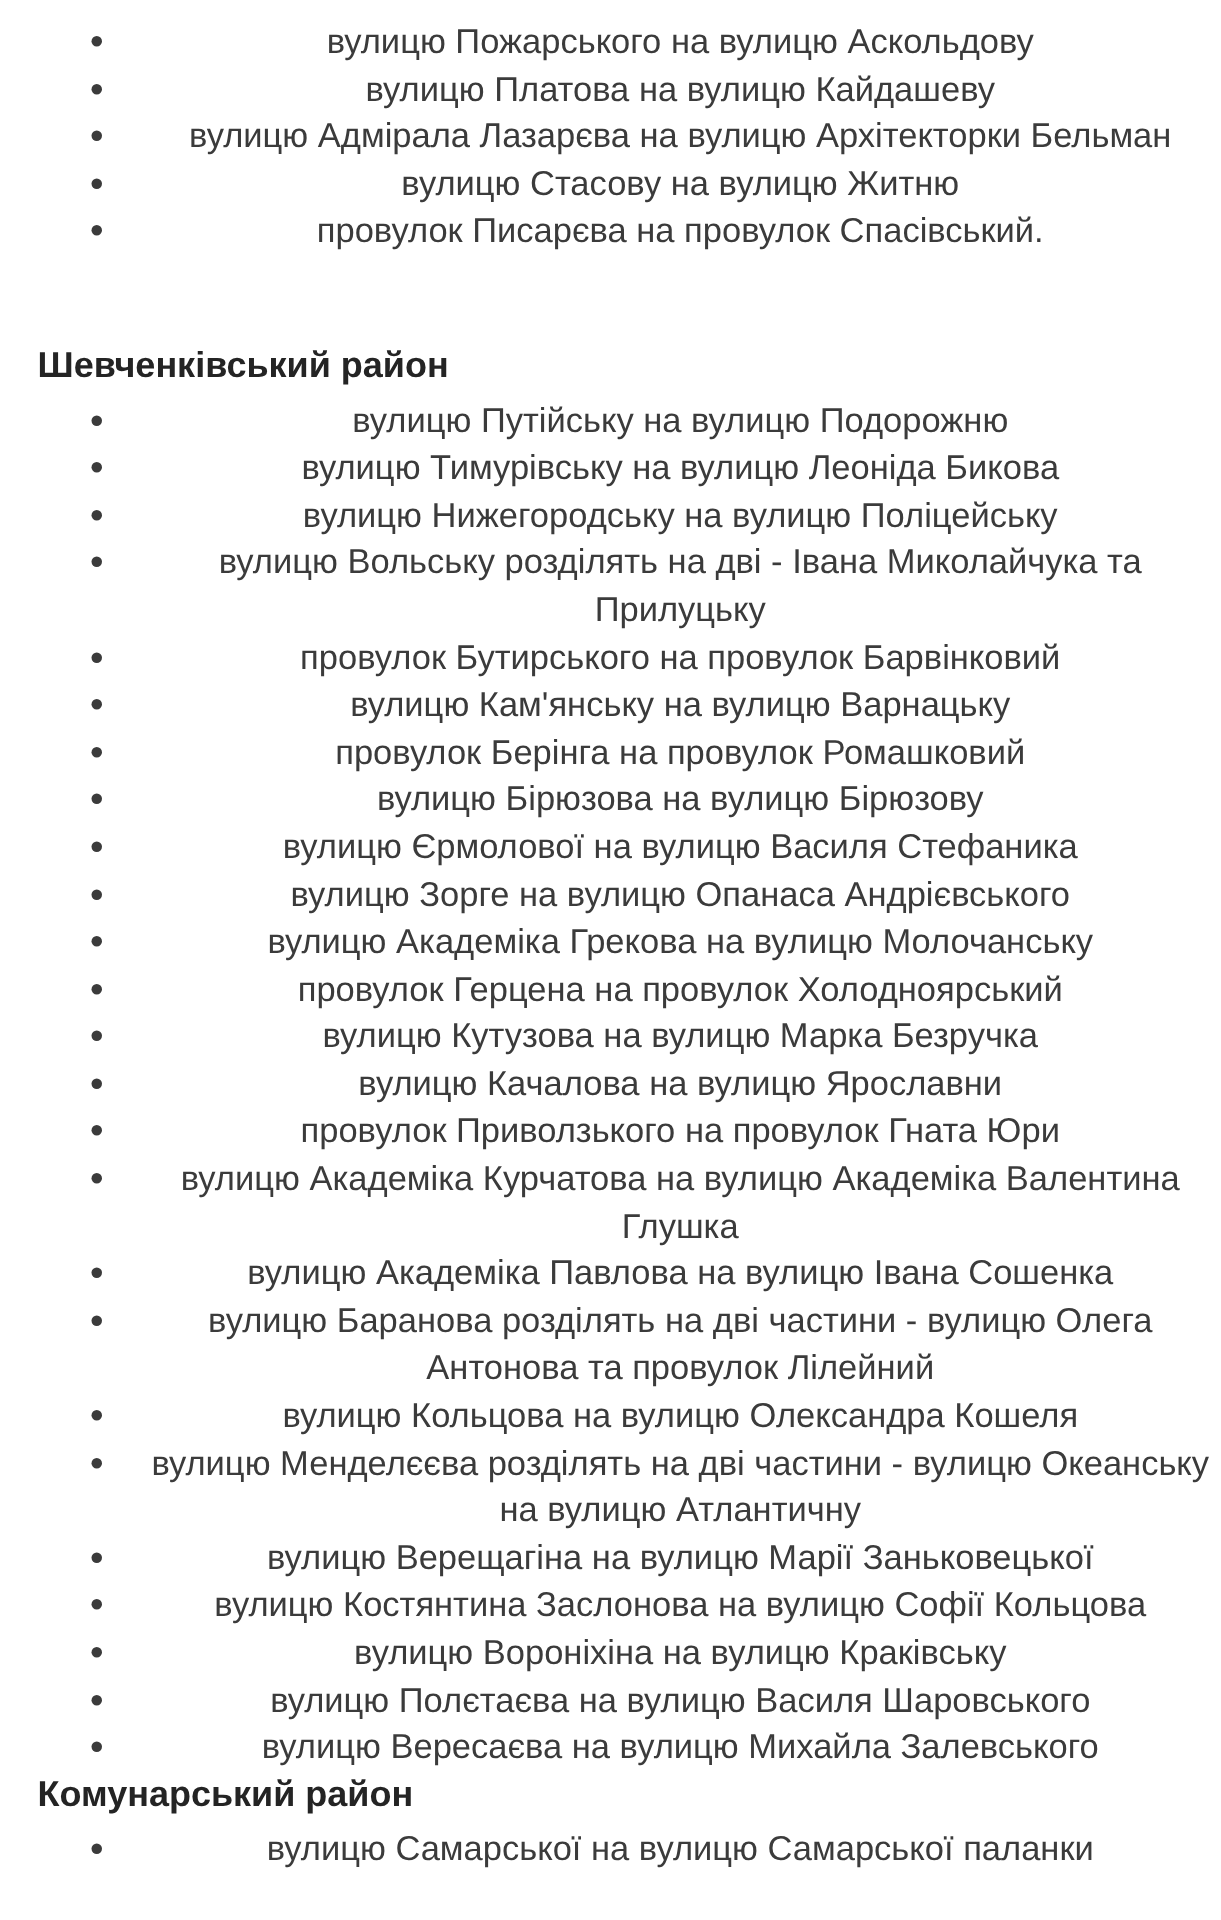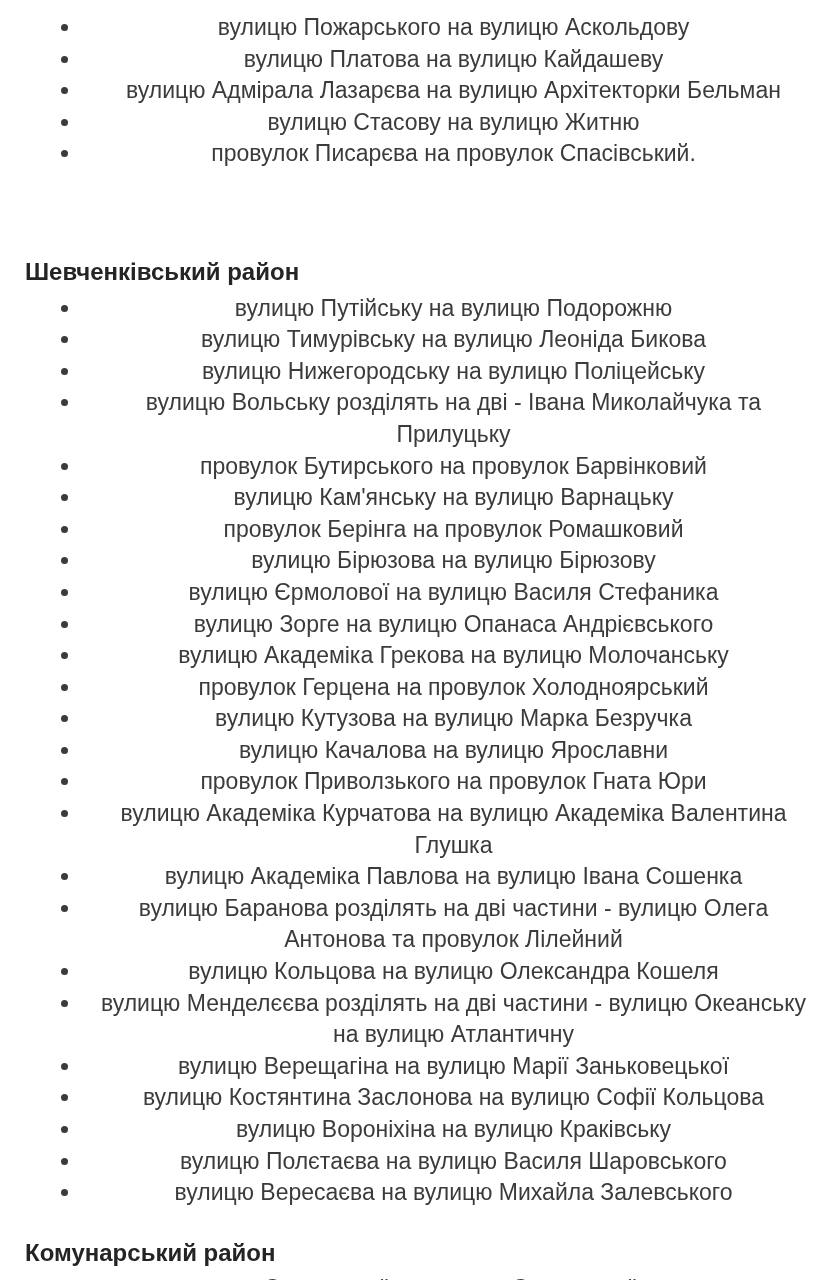--- a/index.html
+++ b/index.html
@@ -13,22 +13,22 @@
     background: #ffffff;
     font-family: "Liberation Sans", "DejaVu Sans", sans-serif;
   }
   .doc {
     padding-top: 12px;
     font-size: 23px;
     line-height: 31.6px;
     color: #3b3b3b;
   }
   .sec { margin: 0; }
-  .sec.gap1 { margin-top: 86px; }
-  .sec.gap2 { margin-top: 28px; }
+  .sec.gap1 { margin-top: 58px; }
+  .sec.gap2 { }
   .heading {
     font-weight: 700;
     font-size: 24px;
     color: #242424;
     margin: 0 0 5px 25px;
     white-space: pre;
   }
   .item {
     position: relative;
     padding-left: 93px;

